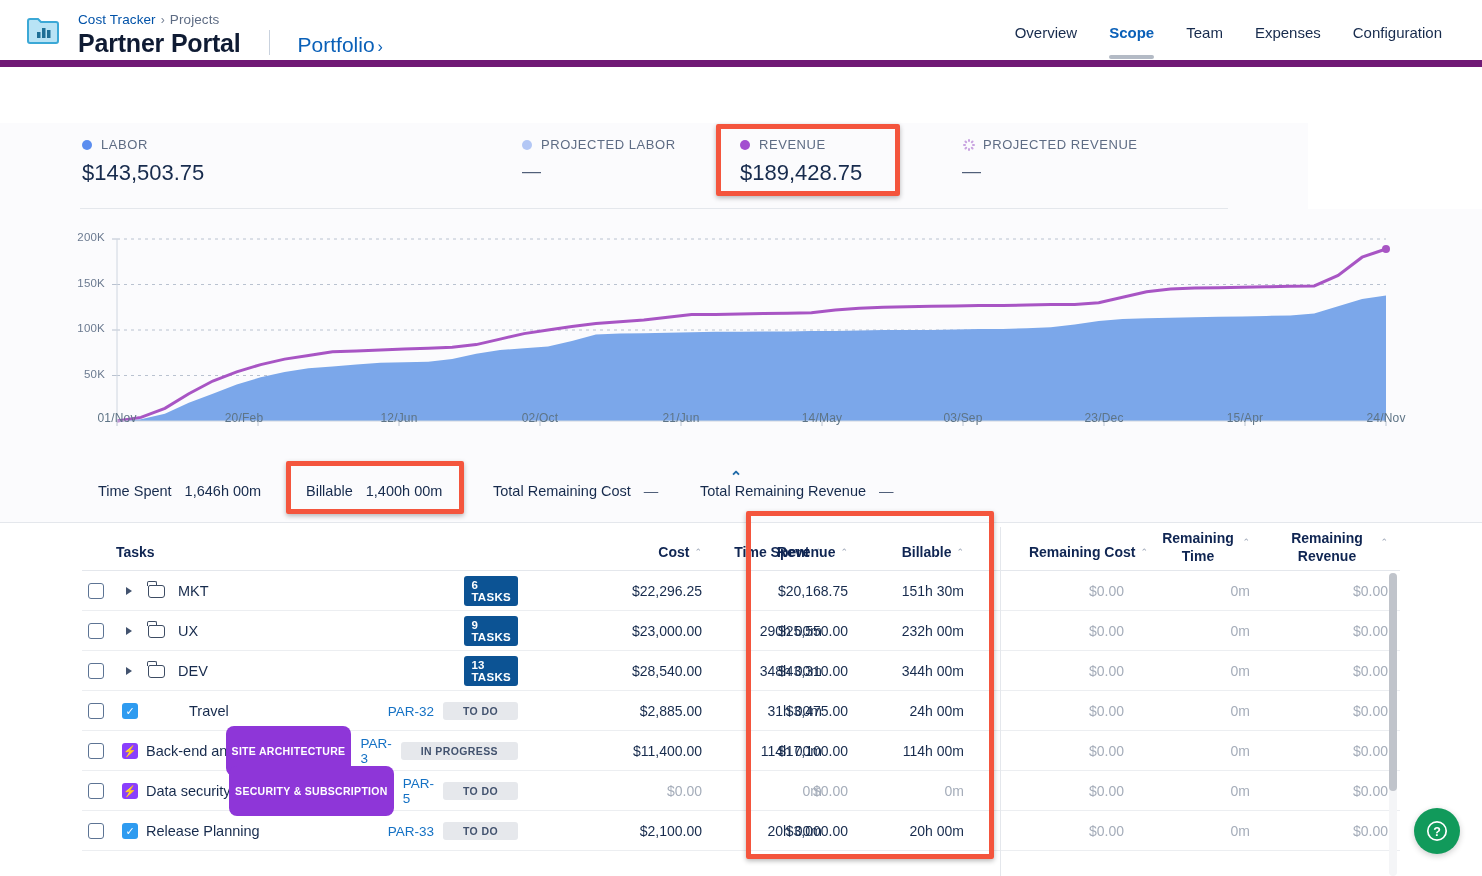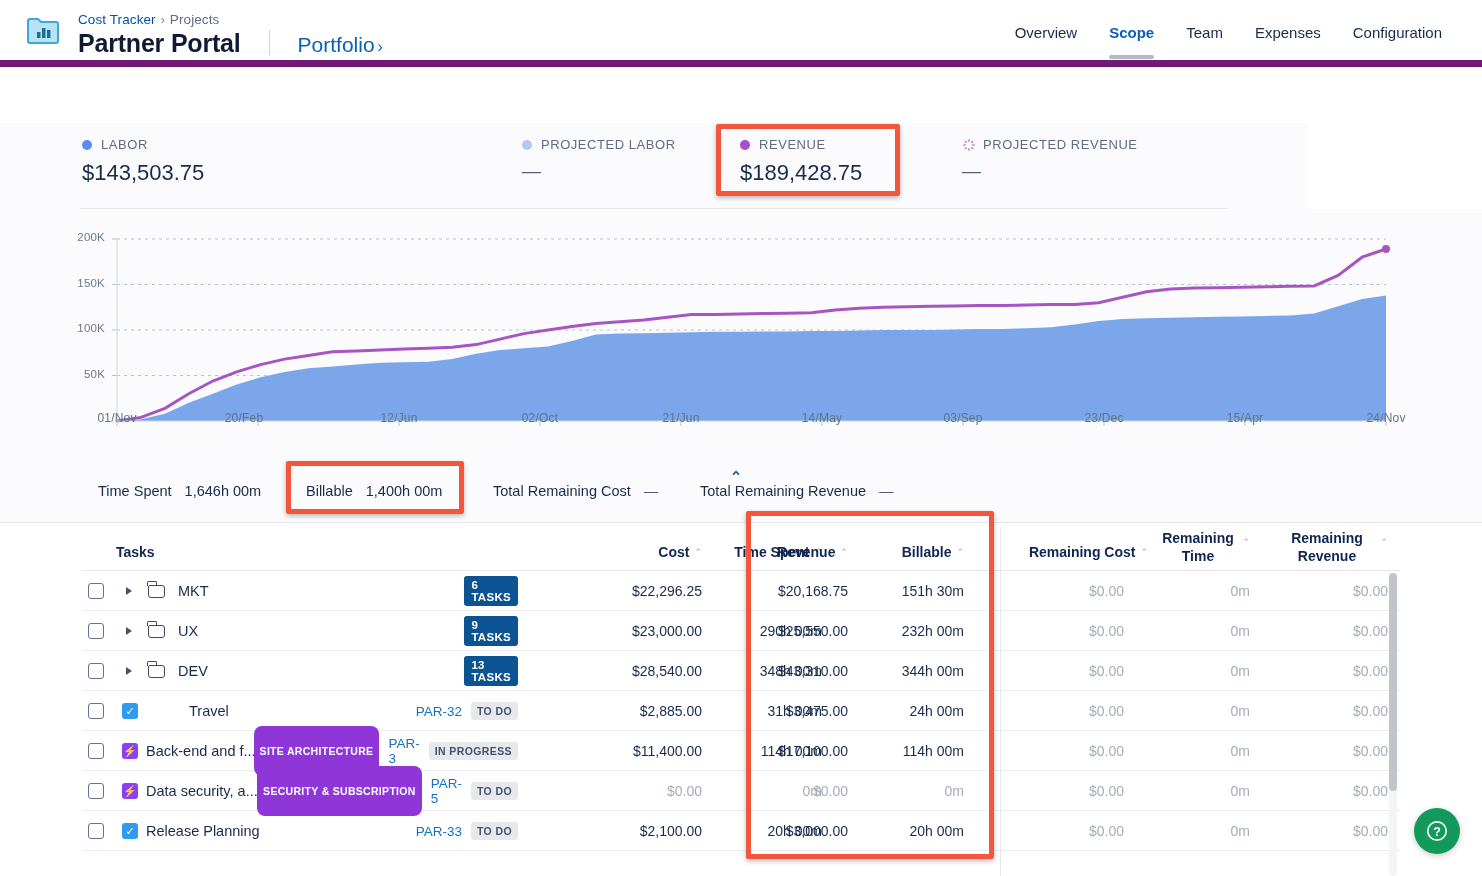--- a/index.html
+++ b/index.html
@@ -183,21 +183,21 @@
   }
   .ico-task.check { background: #2e9bf0; }
   .ico-task.story { background: #8a3ffc; }
   .lbl-tag {
     background: #8e36d8; color: #fff; font-size: 10.5px; font-weight: 700;
     padding: 19px 6px; border-radius: 8px; letter-spacing: .3px; white-space: nowrap;
   }
   .key-link { color: #1471c4; font-size: 13.5px; }
   .status {
     background: #e6e8ec; color: #42526e; font-size: 10.5px; font-weight: 700;
-    padding: 3px 6px; border-radius: 3px; letter-spacing: .4px; white-space: nowrap;
+    padding: 3px 20px; border-radius: 3px; letter-spacing: .4px; white-space: nowrap;
   }
   .scrollbar {
     position: absolute; right: 3px; top: 50px; width: 8px; height: 218px;
     background: #c0c4cb; border-radius: 4px;
   }
   .scrolltrack {
     position: absolute; right: 3px; top: 50px; width: 8px; height: 303px;
     background: #f4f5f7; border-radius: 4px;
   }
 

